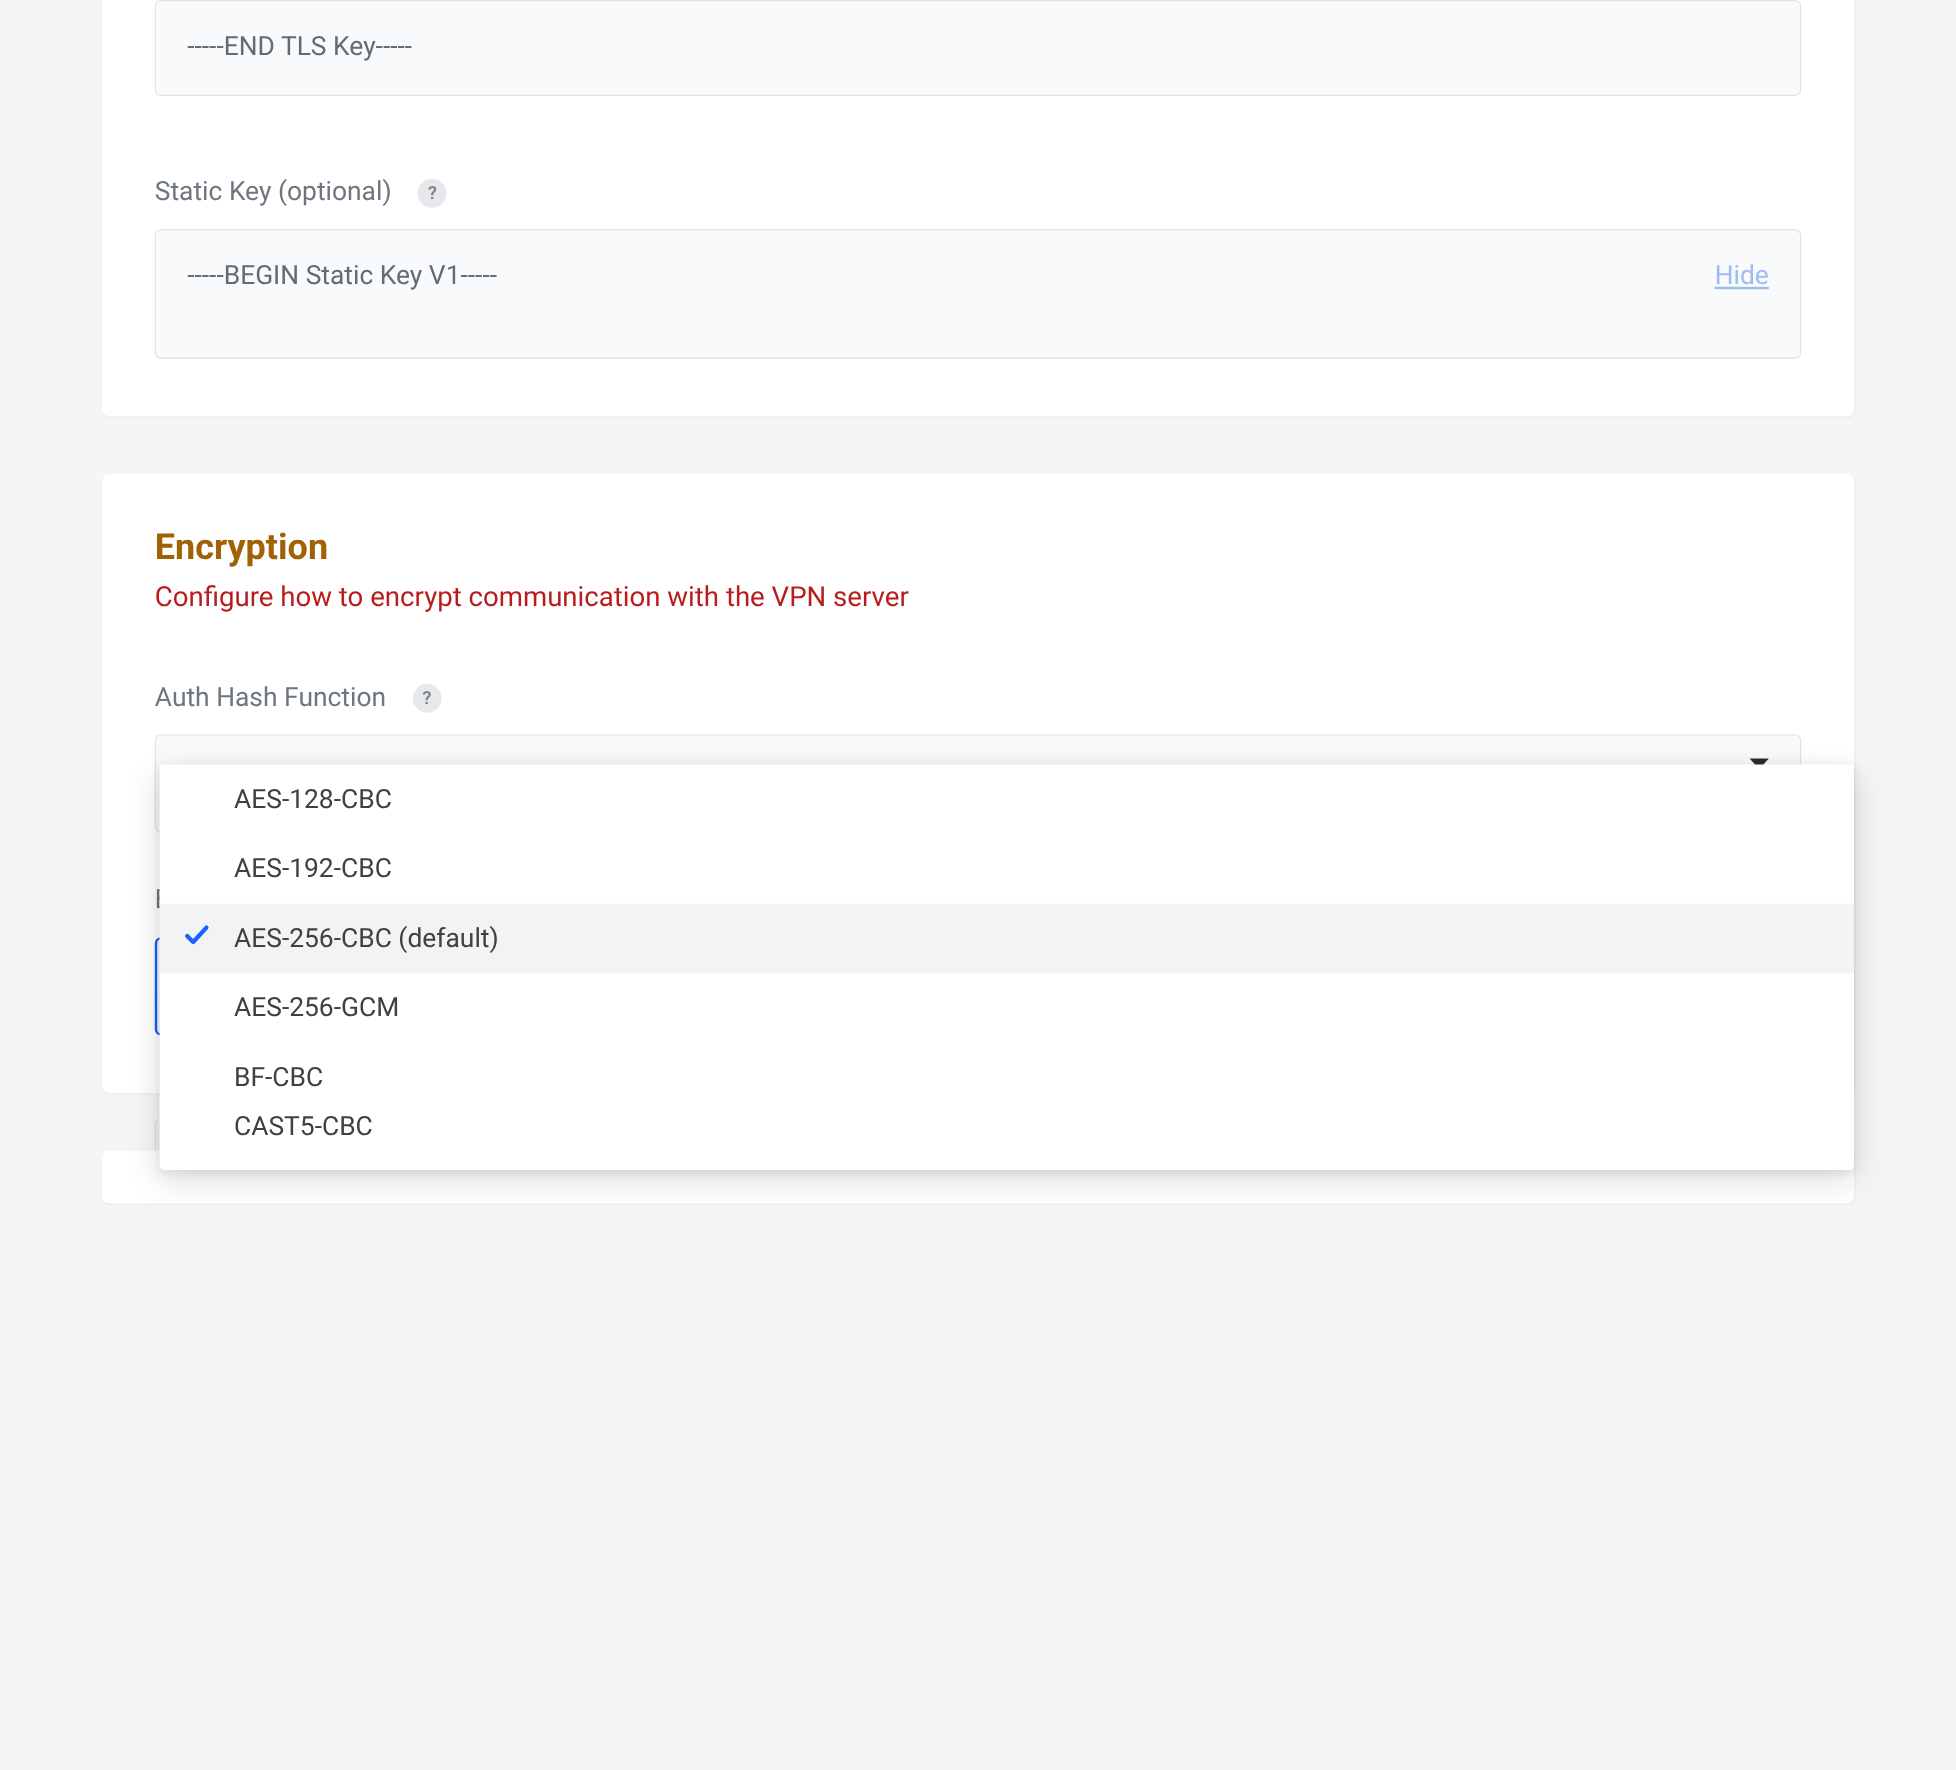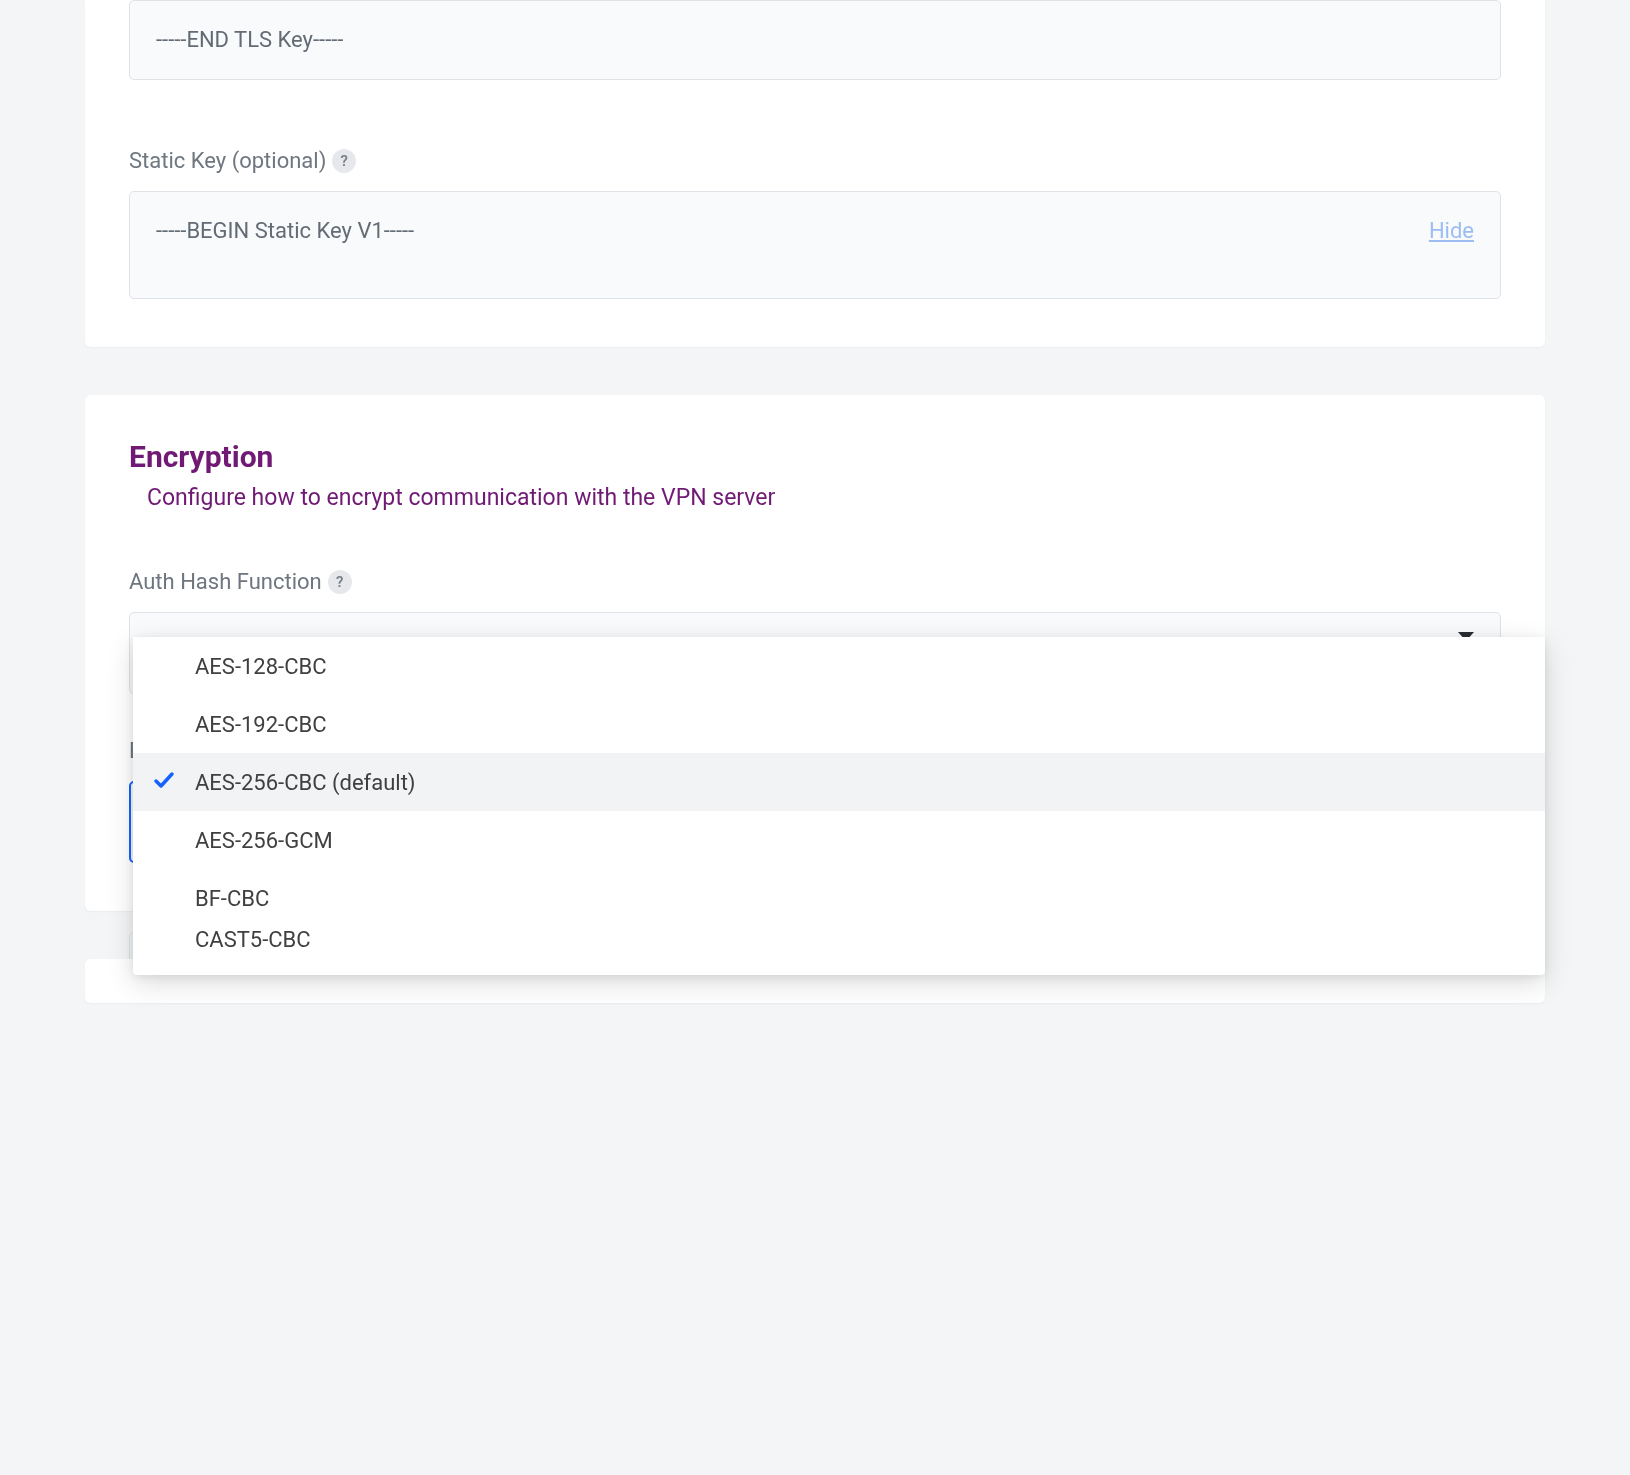--- a/index.html
+++ b/index.html
@@ -41,46 +41,45 @@
     font-size: 22px;
     cursor: pointer;
     text-decoration: underline;
   }
   .field-label {
     font-size: 22px;
     color: #6e7680;
     margin-bottom: 18px;
     display: flex;
     align-items: center;
-    gap: 6px;
+    gap: 22px;
   }
   .help-badge {
     display: inline-flex;
     width: 24px;
     height: 24px;
     border-radius: 50%;
     background: #e6e8eb;
     color: #7b8289;
     font-size: 15px;
     font-weight: 600;
     align-items: center;
     justify-content: center;
     cursor: pointer;
   }
   h2.section-title {
     font-size: 30px;
     font-weight: 700;
-    color: #701a75;
+    color: #a16207;
     margin-bottom: 10px;
   }
   .section-desc {
     font-size: 23px;
-    color: #701a75;
+    color: #b91c1c;
     margin-bottom: 58px;
-    margin-left: 18px;
   }
   .select {
     background: #f9fafb;
     border: 1px solid #dfe3e8;
     border-radius: 5px;
     height: 82px;
     display: flex;
     align-items: center;
     padding: 0 26px;
     font-size: 22px;

